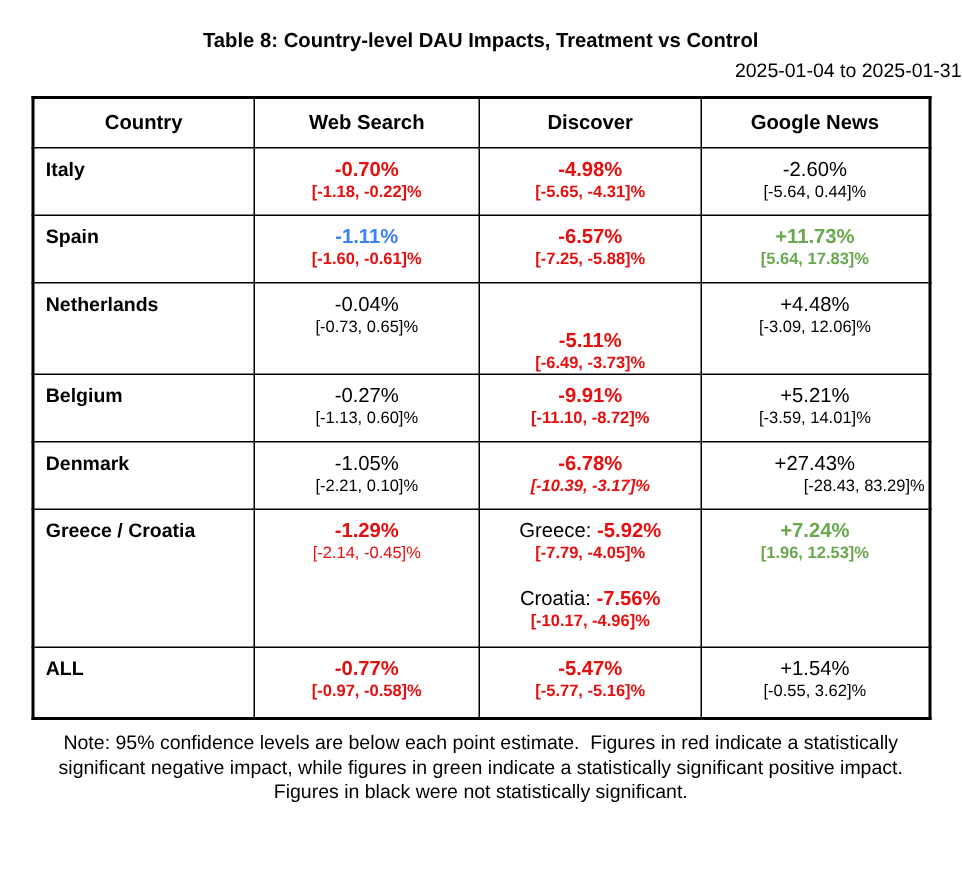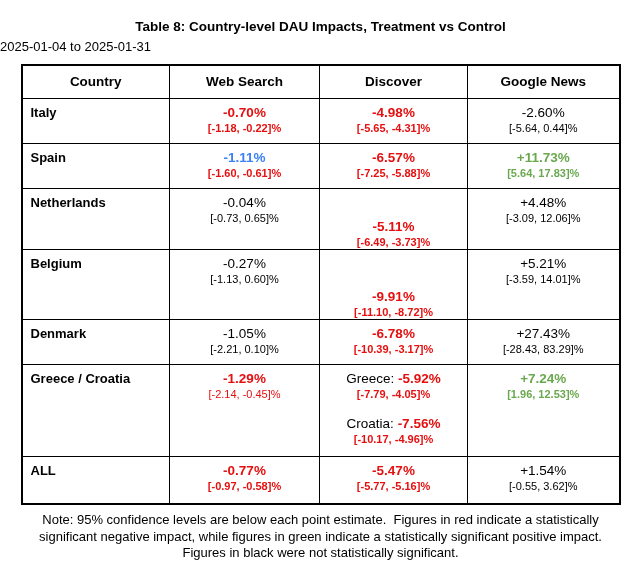--- a/index.html
+++ b/index.html
@@ -3,21 +3,21 @@
 <meta charset="utf-8">
 <style>
   html,body{margin:0;padding:0;}
   body{
     width:641px;height:583px;background:#ffffff;overflow:hidden;
     font-family:"Liberation Sans",sans-serif;color:#000;
     -webkit-font-smoothing:antialiased;
   }
   .page{padding-top:18px;}
   .title{text-align:center;font-weight:bold;font-size:13.5px;line-height:17px;}
-  .subtitle{text-align:left;font-size:13px;line-height:16px;margin-top:4px;}
+  .subtitle{text-align:right;font-size:13px;line-height:16px;margin-top:4px;}
   table.dau{
     border-collapse:collapse;table-layout:fixed;
     margin:9px auto 0 auto;border:2px solid #000;
   }
   th,td{border:1px solid #000;box-sizing:border-box;}
   th{
     height:33px;font-size:13.5px;font-weight:bold;
     text-align:center;vertical-align:middle;padding:0;
   }
   td{vertical-align:top;padding:6px 2px 0 2px;}
@@ -125,21 +125,21 @@
         <tr>
           <td class="country">Belgium</td>
           <td class="val">
             <div class="stanza">
               <div class="pt" style="color: rgb(0, 0, 0); font-weight: 400;">-0.27%</div>
               <div class="ci" style="color: rgb(0, 0, 0); font-weight: 400;">[-1.13, 0.60]%</div>
             </div>
           </td>
           <td class="val">
             <div class="stanza">
-              <div class="pt" style="color: rgb(230, 15, 15); font-weight: 700; margin-top: 33px;">-9.91%</div>
+              <div class="pt" style="color: rgb(230, 15, 15); font-weight: 700;">-9.91%</div>
               <div class="ci" style="color: rgb(230, 15, 15); font-weight: 700;">[-11.10, -8.72]%</div>
             </div>
           </td>
           <td class="val">
             <div class="stanza">
               <div class="pt" style="color: rgb(0, 0, 0); font-weight: 400;">+5.21%</div>
               <div class="ci" style="color: rgb(0, 0, 0); font-weight: 400;">[-3.59, 14.01]%</div>
             </div>
           </td>
         </tr>
@@ -147,27 +147,27 @@
           <td class="country">Denmark</td>
           <td class="val">
             <div class="stanza">
               <div class="pt" style="color: rgb(0, 0, 0); font-weight: 400;">-1.05%</div>
               <div class="ci" style="color: rgb(0, 0, 0); font-weight: 400;">[-2.21, 0.10]%</div>
             </div>
           </td>
           <td class="val">
             <div class="stanza">
               <div class="pt" style="color: rgb(230, 15, 15); font-weight: 700;">-6.78%</div>
-              <div class="ci" style="color: rgb(230, 15, 15); font-weight: 700;">[-10.39, -3.17]%</div>
+              <div class="ci" style="color: rgb(230, 15, 15); font-weight: 700; font-style: italic;">[-10.39, -3.17]%</div>
             </div>
           </td>
           <td class="val">
             <div class="stanza">
               <div class="pt" style="color: rgb(0, 0, 0); font-weight: 400;">+27.43%</div>
-              <div class="ci" style="color: rgb(0, 0, 0); font-weight: 400;">[-28.43, 83.29]%</div>
+              <div class="ci" style="color: rgb(0, 0, 0); font-weight: 400; text-align: right;">[-28.43, 83.29]%</div>
             </div>
           </td>
         </tr>
         <tr class="row-tall">
           <td class="country">Greece / Croatia</td>
           <td class="val">
             <div class="stanza">
               <div class="pt" style="color: rgb(230, 15, 15); font-weight: 700;">-1.29%</div>
               <div class="ci" style="color: rgb(230, 15, 15); font-weight: 400;">[-2.14, -0.45]%</div>
             </div>

